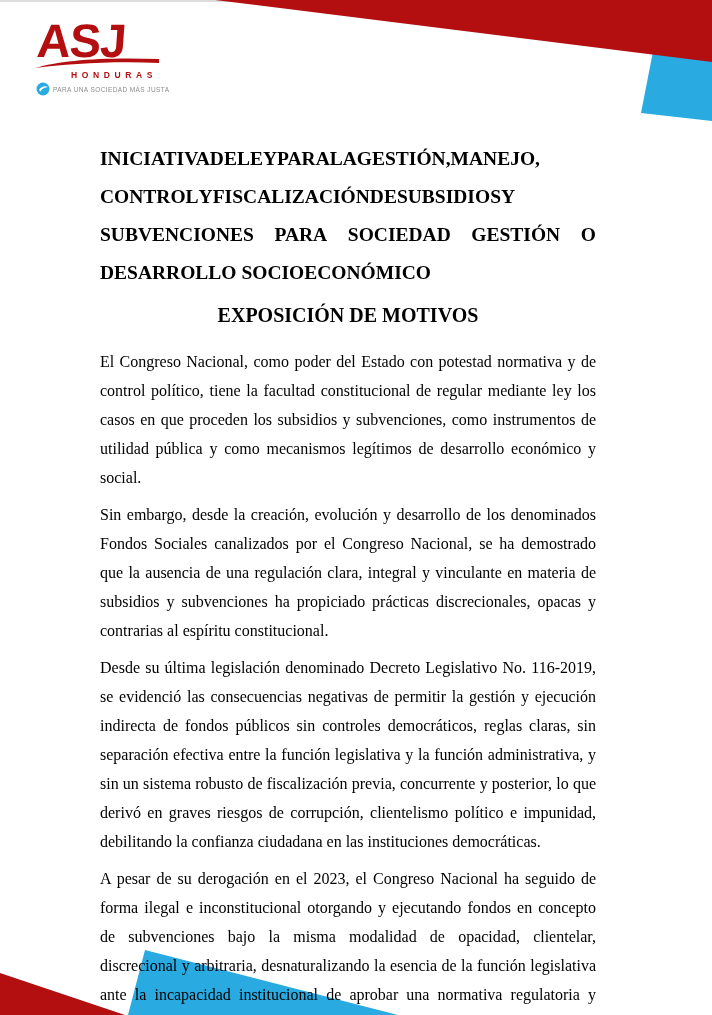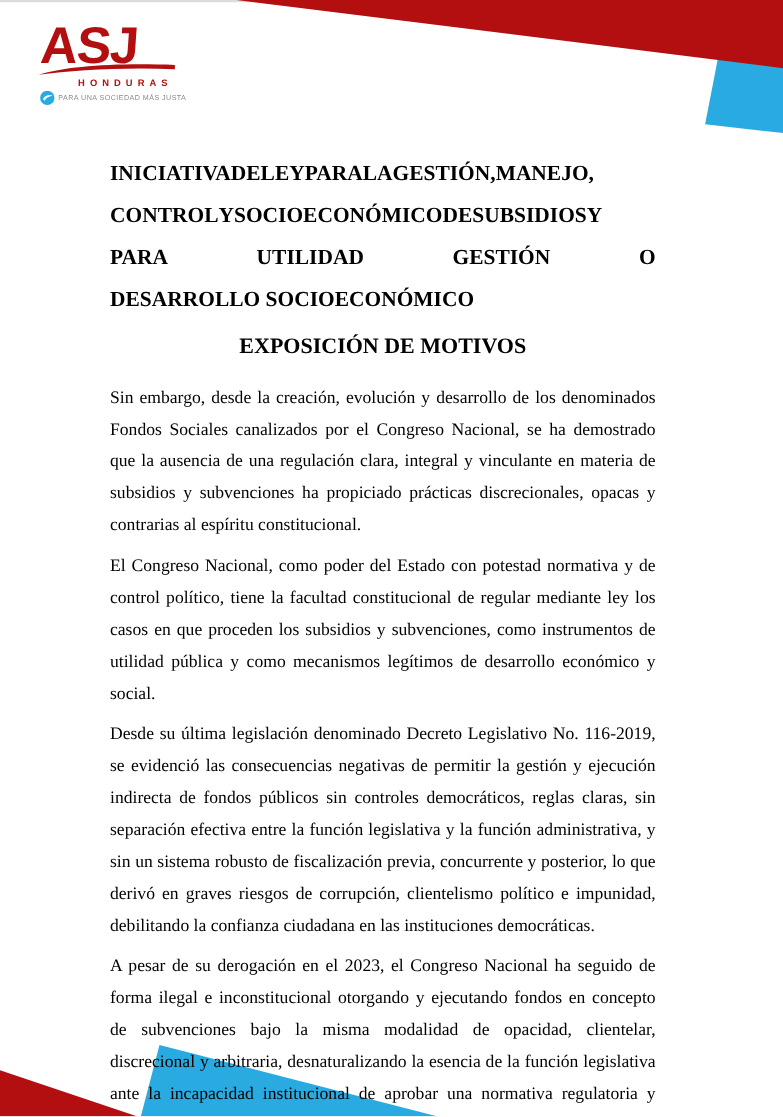--- a/index.html
+++ b/index.html
@@ -129,35 +129,36 @@
           <span>DE</span>
           <span>LEY</span>
           <span>PARA</span>
           <span>LA</span>
           <span>GESTIÓN,</span>
           <span>MANEJO,</span>
         </div>
       <div class="title-line" style="display: flex; justify-content: flex-start;">
           <span>CONTROL</span>
           <span>Y</span>
-          <span>SOCIOECONÓMICO</span>
+          <span>FISCALIZACIÓN</span>
           <span>DE</span>
           <span>SUBSIDIOS</span>
           <span>Y</span>
         </div>
       <div class="title-line" style="display: flex; justify-content: space-between;">
+          <span>SUBVENCIONES</span>
           <span>PARA</span>
-          <span>UTILIDAD</span>
+          <span>SOCIEDAD</span>
           <span>GESTIÓN</span>
           <span>O</span>
         </div>
       <div class="title-line">DESARROLLO SOCIOECONÓMICO</div>
     </div>
 
     <div class="doc-heading">EXPOSICIÓN DE MOTIVOS</div>
 
+    <p class="para">El Congreso Nacional, como poder del Estado con potestad normativa y de control político, tiene la facultad constitucional de regular mediante ley los casos en que proceden los subsidios y subvenciones, como instrumentos de utilidad pública y como mecanismos legítimos de desarrollo económico y social.</p>
     <p class="para">Sin embargo, desde la creación, evolución y desarrollo de los denominados Fondos Sociales canalizados por el Congreso Nacional, se ha demostrado que la ausencia de una regulación clara, integral y vinculante en materia de subsidios y subvenciones ha propiciado prácticas discrecionales, opacas y contrarias al espíritu constitucional.</p>
-    <p class="para">El Congreso Nacional, como poder del Estado con potestad normativa y de control político, tiene la facultad constitucional de regular mediante ley los casos en que proceden los subsidios y subvenciones, como instrumentos de utilidad pública y como mecanismos legítimos de desarrollo económico y social.</p>
     <p class="para">Desde su última legislación denominado Decreto Legislativo No. 116-2019, se evidenció las consecuencias negativas de permitir la gestión y ejecución indirecta de fondos públicos sin controles democráticos, reglas claras, sin separación efectiva entre la función legislativa y la función administrativa, y sin un sistema robusto de fiscalización previa, concurrente y posterior, lo que derivó en graves riesgos de corrupción, clientelismo político e impunidad, debilitando la confianza ciudadana en las instituciones democráticas.</p>
     <p class="para">A pesar de su derogación en el 2023, el Congreso Nacional ha seguido de forma ilegal e inconstitucional otorgando y ejecutando fondos en concepto de subvenciones bajo la misma modalidad de opacidad, clientelar, discrecional y arbitraria, desnaturalizando la esencia de la función legislativa ante la incapacidad institucional de aprobar una normativa regulatoria y sancionatoria.</p>
   </div>
 
 </div>
 
 </body></html>

